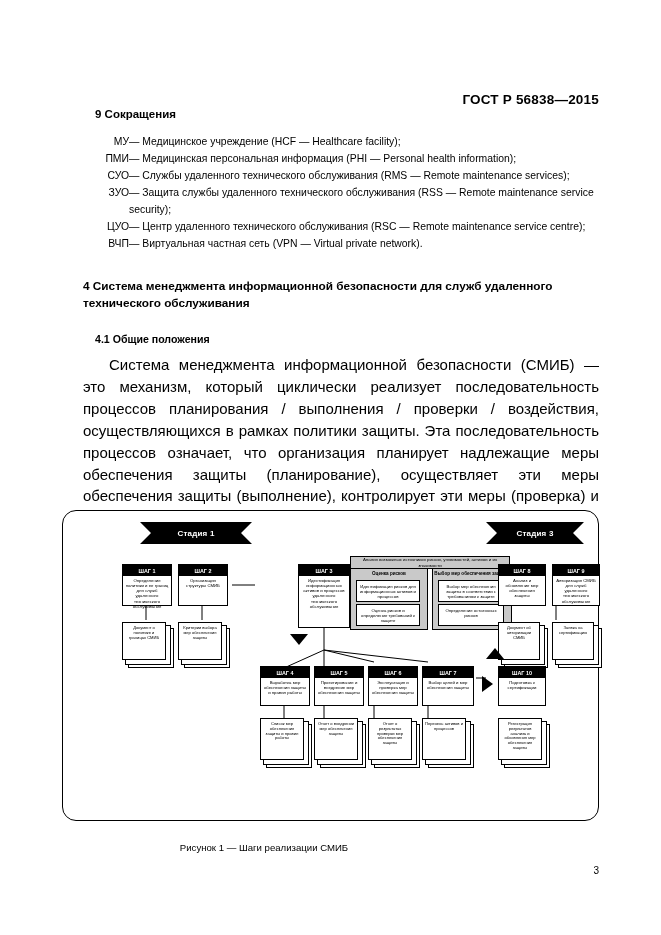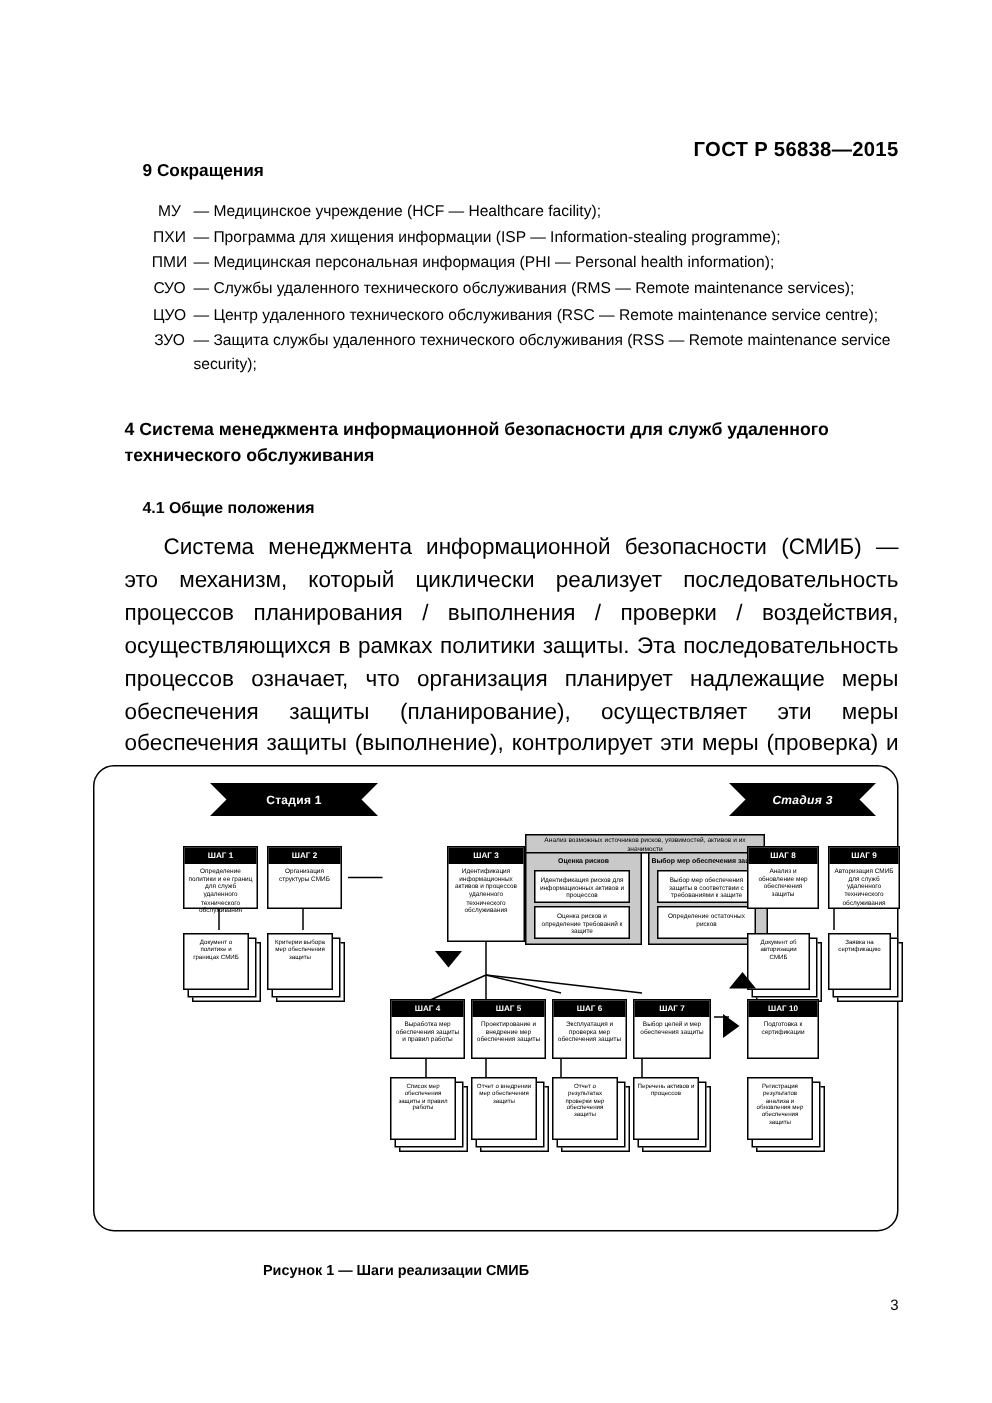--- a/index.html
+++ b/index.html
@@ -23,21 +23,21 @@
   .content {
     position:absolute; left:83px; top:88px; width:516px;
   }
   h3.sec {
     font-size:11.5px; font-weight:bold; margin:0 0 14px 0; padding-left:12px;
   }
   .abbr-list { margin:0 0 0 0; }
   .abbr-row {
     display:flex; font-size:10.4px; line-height:1.55; margin-bottom:1px;
   }
-  .abbr-key { width:46px; flex:0 0 46px; text-align:center; padding-left:14px; box-sizing:border-box; }
+  .abbr-key { width:46px; flex:0 0 46px; text-align:right; padding-left:14px; box-sizing:border-box; }
   .abbr-val { flex:1; }
   h2.sec2 {
     font-size:11.8px; font-weight:bold; margin:26px 0 0 0;
     line-height:1.45;
   }
   h4.sec3 {
     font-size:10.6px; font-weight:bold; margin:21px 0 9px 0; padding-left:12px;
   }
   p.body {
     font-size:15px; line-height:1.46; margin:0 0 0 0; text-align:justify;
@@ -50,21 +50,20 @@
     position:absolute; left:62px; top:490px; width:440px; height:311px;
   }
   .fig-frame {
     position:absolute; left:0; top:0; width:537px; height:311px;
     border:1.6px solid #000; border-radius:14px; box-sizing:border-box;
     background:#fff;
   }
   .fig-caption {
     position:absolute; left:0; top:822px; width:528px; text-align:center;
     font-size:9.6px;
-    font-weight:bold;
   }
   .page-num {
     position:absolute; right:62px; top:845px; font-size:10px;
   }
 
   
   .banner {
     position:absolute; height:22px; background:#000; color:#fff;
     font-size:8px; font-weight:bold; display:flex; align-items:center;
     justify-content:center; letter-spacing:0.2px;
@@ -143,38 +142,38 @@
   <div class="content">
 
     <h3 class="sec">9 Сокращения</h3>
 
     <div class="abbr-list">
       <div class="abbr-row">
         <div class="abbr-key">МУ</div>
         <div class="abbr-val">— Медицинское учреждение (HCF — Healthcare facility);</div>
       </div>
       <div class="abbr-row">
-        <div class="abbr-key">ПХИ</div>
-        <div class="abbr-val">— Программа для хищения информации (ISP — Information-stealing programme);</div>
-      </div>
-      <div class="abbr-row">
         <div class="abbr-key">ПМИ</div>
         <div class="abbr-val">— Медицинская персональная информация (PHI — Personal health information);</div>
       </div>
       <div class="abbr-row">
         <div class="abbr-key">СУО</div>
         <div class="abbr-val">— Службы удаленного технического обслуживания (RMS — Remote maintenance services);</div>
       </div>
       <div class="abbr-row">
+        <div class="abbr-key">ЗУО</div>
+        <div class="abbr-val">— Защита службы удаленного технического обслуживания (RSS — Remote maintenance service security);</div>
+      </div>
+      <div class="abbr-row">
         <div class="abbr-key">ЦУО</div>
         <div class="abbr-val">— Центр удаленного технического обслуживания (RSC — Remote maintenance service centre);</div>
       </div>
       <div class="abbr-row">
-        <div class="abbr-key">ЗУО</div>
-        <div class="abbr-val">— Защита службы удаленного технического обслуживания (RSS — Remote maintenance service security);</div>
+        <div class="abbr-key">ВЧП</div>
+        <div class="abbr-val">— Виртуальная частная сеть (VPN — Virtual private network).</div>
       </div>
     </div>
 
     <h2 class="sec2">4 Система менеджмента информационной безопасности для служб удаленного технического обслуживания</h2>
 
     <h4 class="sec3">4.1 Общие положения</h4>
 
     <p class="body ind">Система менеджмента информационной безопасности (СМИБ) — это механизм, который циклически реализует последовательность процессов планирования / выполнения / проверки / воздействия, осуществляющихся в рамках политики защиты. Эта последовательность процессов означает, что организация планирует надлежащие меры обеспечения защиты (планирование), осуществляет эти меры обеспечения защиты (выполнение), контролирует эти меры (проверка) и вносит в них изменения при необходимости (управление воздействием). СМИБ уже соответствует стандарту ИСО/МЭК 27001, следовательно, при конструировании и эксплуатации СМИБ целесообразно ссылаться на ИСО/МЭК 27001. Это помогает также убедить пациентов, организации по оценке медицинского обслуживания и других лиц в эффективности мер обеспечения безопасности.</p>
     <p class="body ind">Основные шаги по созданию СМИБ продемонстрированы на рисунке 1.</p>
   </div>
@@ -198,21 +197,21 @@
         <line x1="366" y1="196" x2="366" y2="212"></line>
         <line x1="440" y1="96" x2="440" y2="110"></line>
         <line x1="494" y1="96" x2="494" y2="110"></line>
         <line x1="414" y1="168" x2="424" y2="168"></line>
       </g>
     </svg>
 
     <div class="banner left-notch" style="left:78px; top:12px; width:112px;">
       <span>Стадия 1</span>
     </div>
-    <div class="banner left-notch" style="left:424px; top:12px; width:98px;font-style:italic;">
+    <div class="banner left-notch" style="left:424px; top:12px; width:98px;">
       <span>Стадия 3</span>
     </div>
 
     <div class="wide-strip" style="left:288px; top:46px; width:158px; height:11px;">
       <span>Анализ возможных источников рисков, уязвимостей, активов и их значимости</span>
     </div>
 
     <div class="grey-box" style="left:288px; top:58px; width:76px; height:60px;">
       <div class="gb-title">Оценка рисков</div>
     </div>

